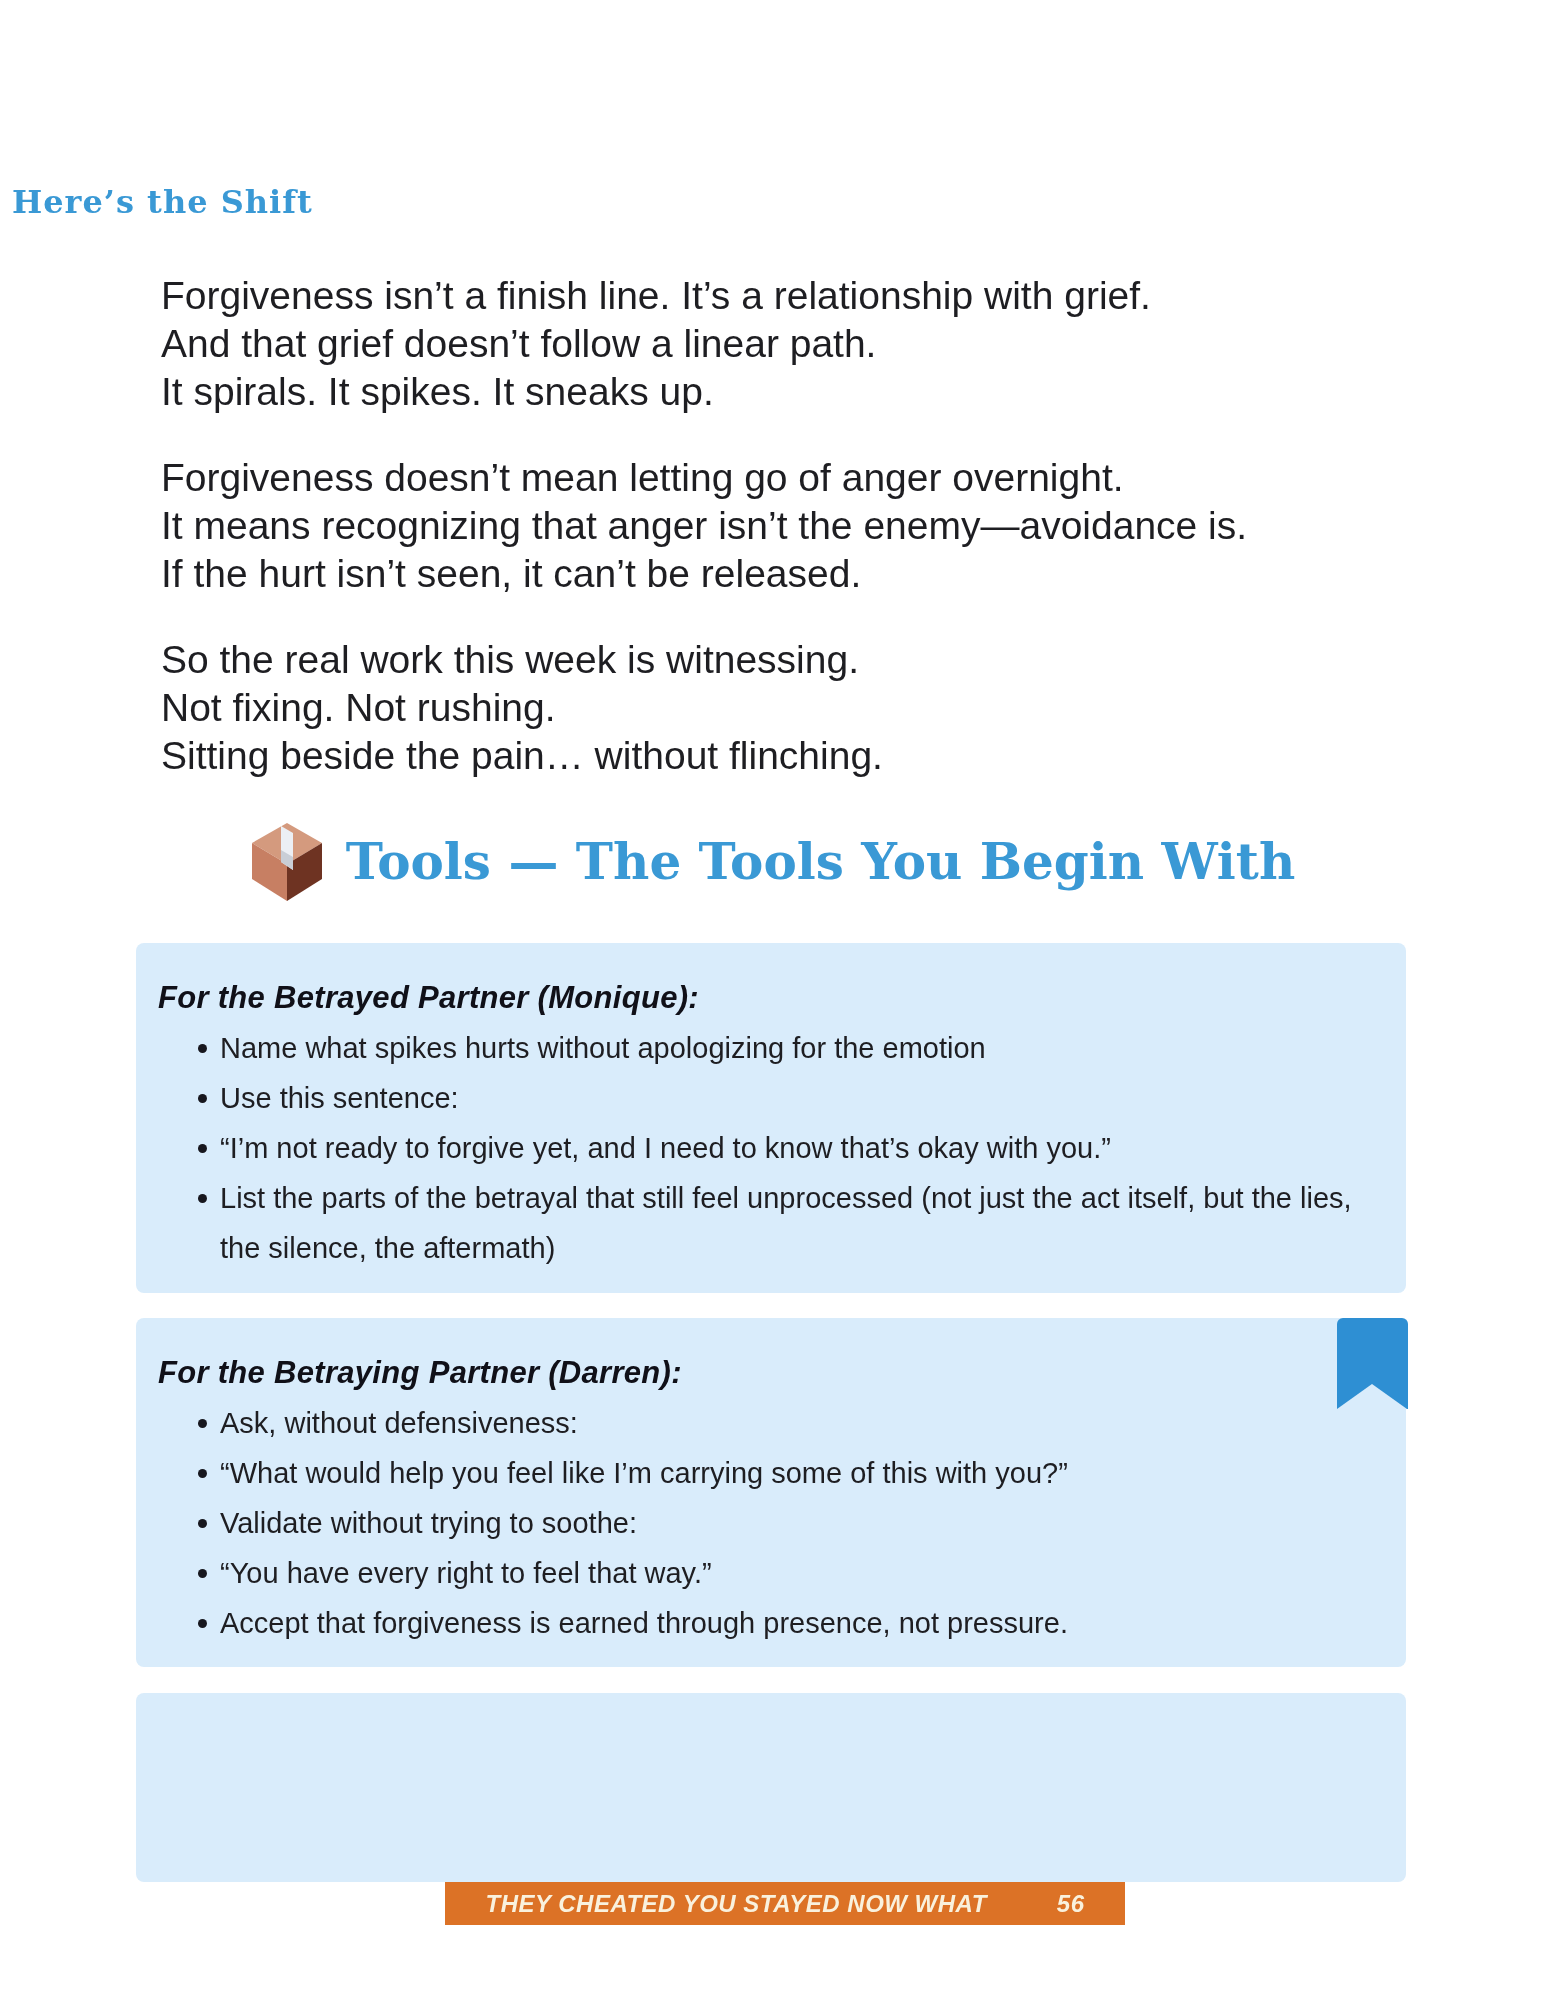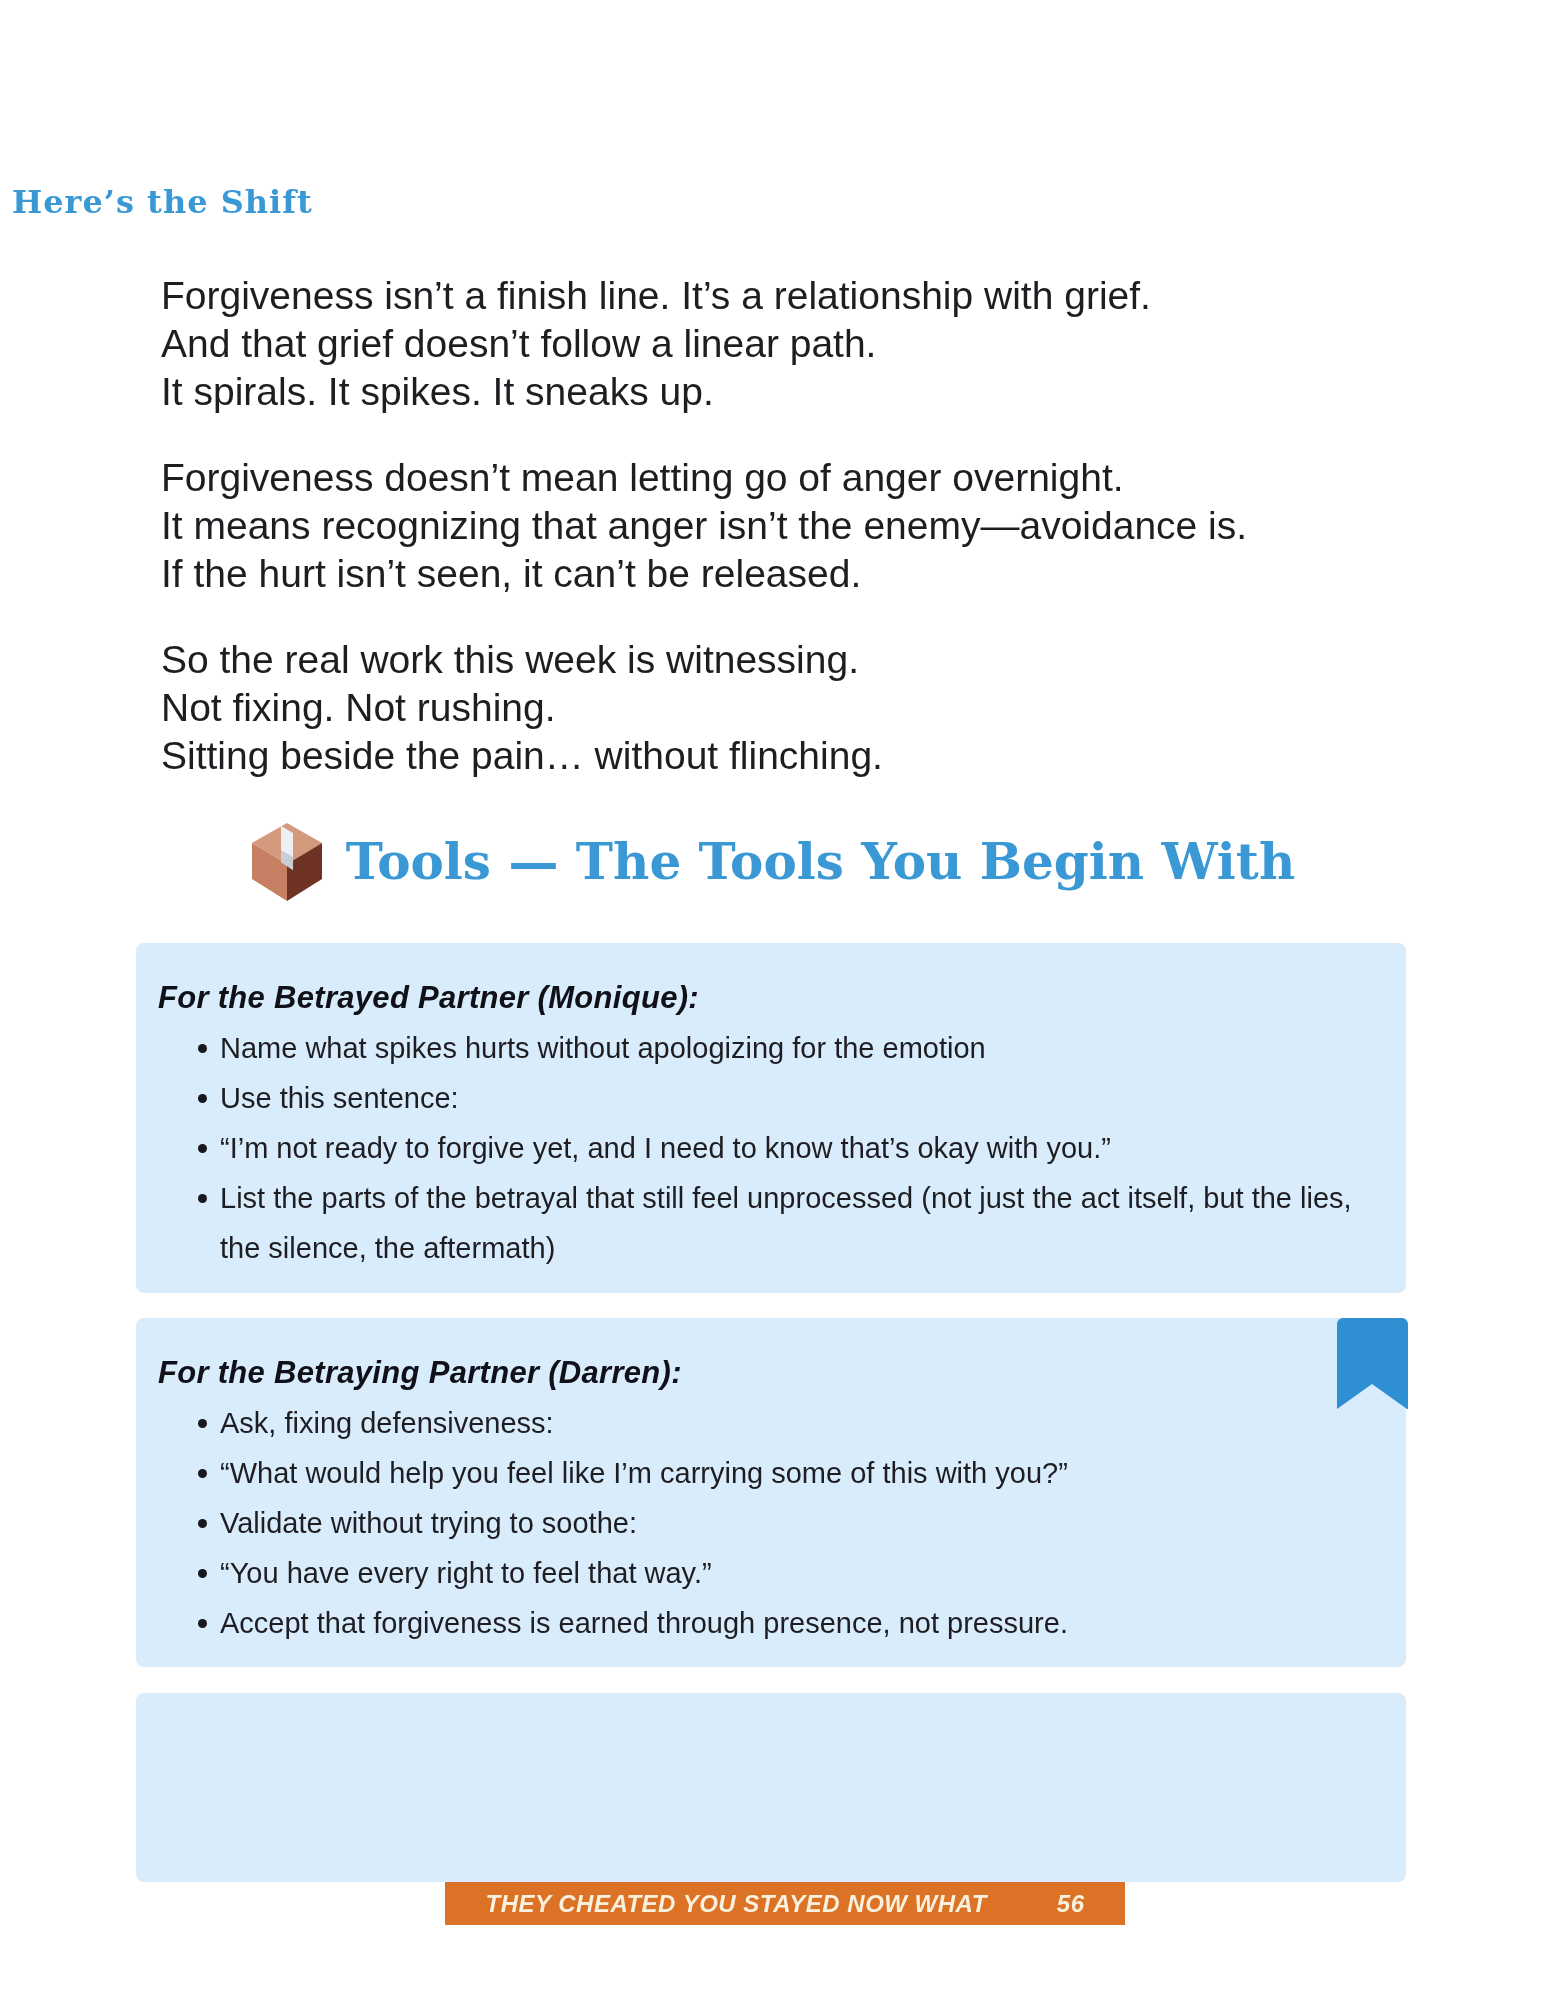--- a/index.html
+++ b/index.html
@@ -107,21 +107,21 @@
         <li><span>Name what spikes hurts without apologizing for the emotion</span></li>
         <li><span>Use this sentence:</span></li>
         <li><span>“I’m not ready to forgive yet, and I need to know that’s okay with you.”</span></li>
         <li><span>List the parts of the betrayal that still feel unprocessed (not just the act itself, but the lies, the silence, the aftermath)</span></li>
       </ul>
   </section>
 
   <section class="card card-2">
     <h3>For the Betraying Partner (Darren):</h3>
     <ul id="list1">
-        <li><span>Ask, fixing defensiveness:</span></li>
+        <li><span>Ask, without defensiveness:</span></li>
         <li><span>“What would help you feel like I’m carrying some of this with you?”</span></li>
         <li><span>Validate without trying to soothe:</span></li>
         <li><span>“You have every right to feel that way.”</span></li>
         <li><span>Accept that forgiveness is earned through </span><strong>presence, not pressure.</strong></li>
       </ul>
   </section>
 
   <span class="bookmark"></span>
 
   <section class="card card-3"></section>

